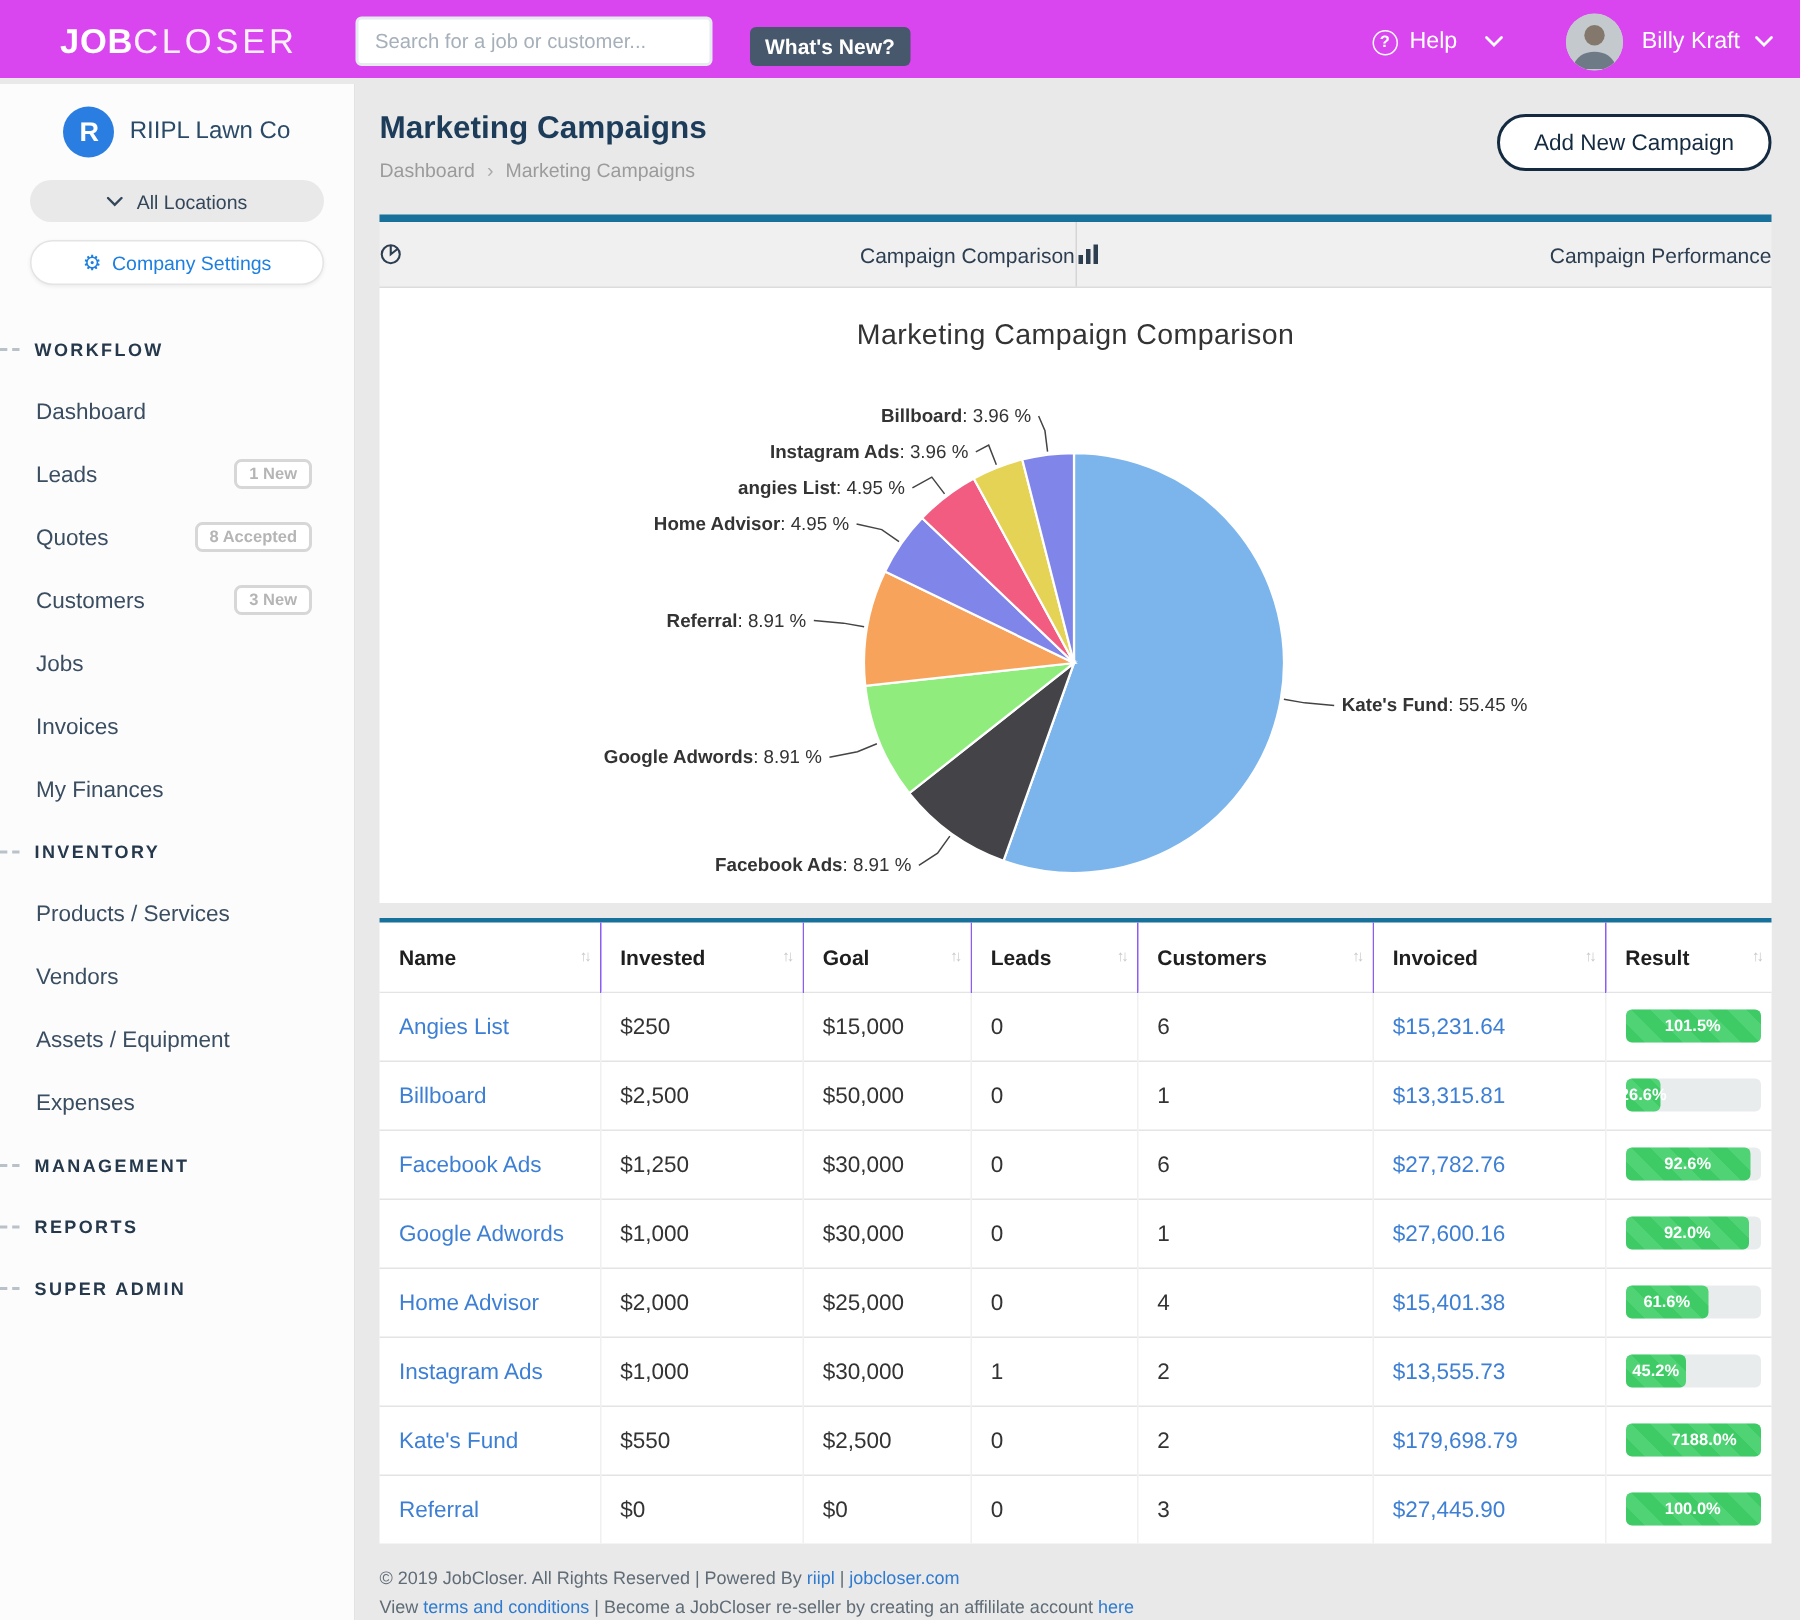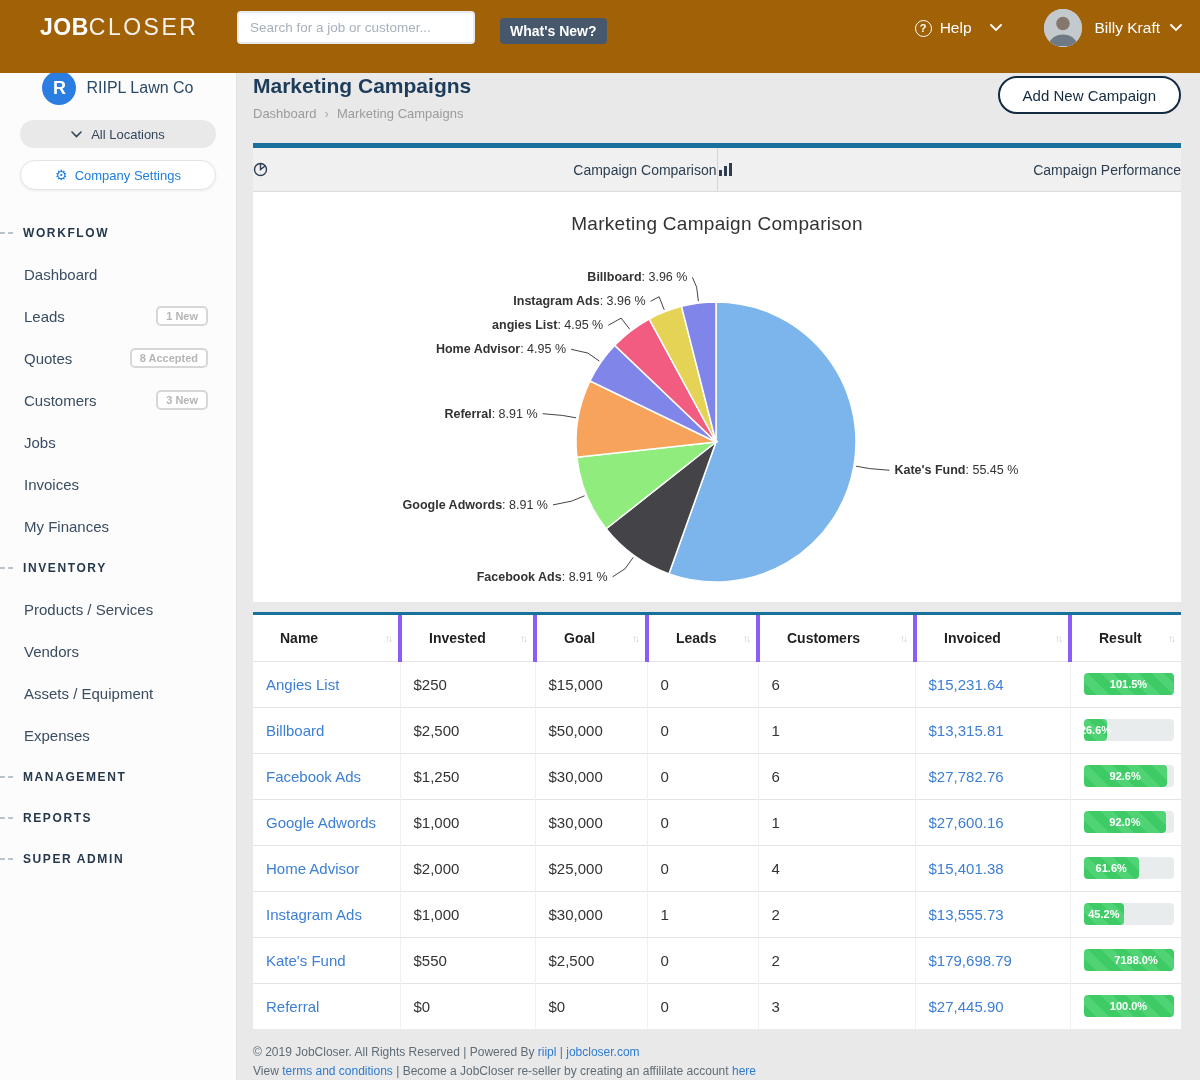--- a/index.html
+++ b/index.html
@@ -1,20 +1,20 @@
 <!DOCTYPE html>
 <html><head>
 <meta charset="utf-8">
 <style>
   *{box-sizing:border-box;margin:0;padding:0}
   html,body{width:1200px;height:1080px}
   body{font-family:"Liberation Sans",sans-serif;background:#e9e9e9;overflow:hidden;position:relative}
 
   
-  .header{position:absolute;top:0;left:0;right:0;height:73px;background:#a16207;z-index:10}
+  .header{position:absolute;top:0;left:0;right:0;height:52px;background:#d946ef;z-index:10}
   .logo{position:absolute;left:40px;top:14px;font-size:23px;color:#fff;cursor:pointer}
   .logo .bold{font-weight:700;letter-spacing:.5px}
   .logo .light{font-weight:400;letter-spacing:2.5px;opacity:.92}
   .search{position:absolute;left:237px;top:11px;width:238px;height:33px;border-radius:4px;border:2px solid #e6ebf0;background:#fff;padding:0 11px;font-size:13.5px;color:#333;outline:none;font-family:"Liberation Sans",sans-serif}
   .search::placeholder{color:#a6b0ba}
   .whats-new{position:absolute;left:500px;top:18px;background:#47586c;color:#fff;border:none;border-radius:4px;font-size:14px;font-weight:700;padding:5px 10px;cursor:pointer;font-family:"Liberation Sans",sans-serif}
   .header-right{position:absolute;right:18px;top:0;height:56px;display:flex;align-items:center;color:#fff}
   .help{display:flex;align-items:center;gap:8px;font-size:15.5px;cursor:pointer}
   .qmark{width:17px;height:17px;border:1.5px solid #fff;border-radius:50%;display:flex;align-items:center;justify-content:center;font-size:11px;font-weight:700}
   .chev{margin-left:10px;display:flex;align-items:center}
@@ -49,22 +49,22 @@
   .tab{flex:1;display:flex;align-items:center;justify-content:space-between;gap:7px;font-size:14px;color:#2c3e50;cursor:pointer}
   .tab + .tab{border-left:1px solid #d5d5d5}
   .tab svg{flex:none}
 
   .chart-panel{background:#fff;height:410px;position:relative}
   .chart-title{position:absolute;top:21px;width:100%;text-align:center;font-size:19px;color:#333;letter-spacing:.3px}
   #pie{position:absolute;left:0;top:0}
 
   .table-wrap{margin-top:10px;border-top:3px solid #17719a;background:#fff}
   table{width:100%;border-collapse:collapse;table-layout:fixed}
-  th{height:46px;text-align:left;padding-left:27px;font-size:14px;color:#1f1f1f;position:relative;background:#fff;font-weight:700;cursor:pointer}
-  th + th{border-left:4px solid #8b5cf6}
+  th{height:46px;text-align:left;padding-left:13px;font-size:14px;color:#1f1f1f;position:relative;background:#fff;font-weight:700;cursor:pointer}
+  th + th{border-left:1px solid #8b5cf6}
   .sort{position:absolute;right:7px;top:50%;transform:translateY(-50%);font-size:10px;color:#c9c9c9;letter-spacing:-2px}
   td{height:46px;padding-left:13px;font-size:15px;color:#333;border-top:1px solid #e4e4e4}
   td + td{border-left:1px solid #f0f0f0}
   a.cell-link{color:#3d7fd4;text-decoration:none;cursor:pointer}
   .bar{width:90px;height:22px;border-radius:4px;background:#e9eced;position:relative}
   .fill{height:100%;border-radius:4px;background:repeating-linear-gradient(45deg,#3ecb66 0 9px,#4fd375 9px 18px);display:flex;align-items:center;justify-content:center}
   .fill span{color:#fff;font-size:11px;font-weight:700;white-space:nowrap}
 
   .footer{margin-top:14px;font-size:12px;color:#5f6c76;line-height:1.6}
   .footer a{color:#2f7bd0;text-decoration:none;cursor:pointer}

